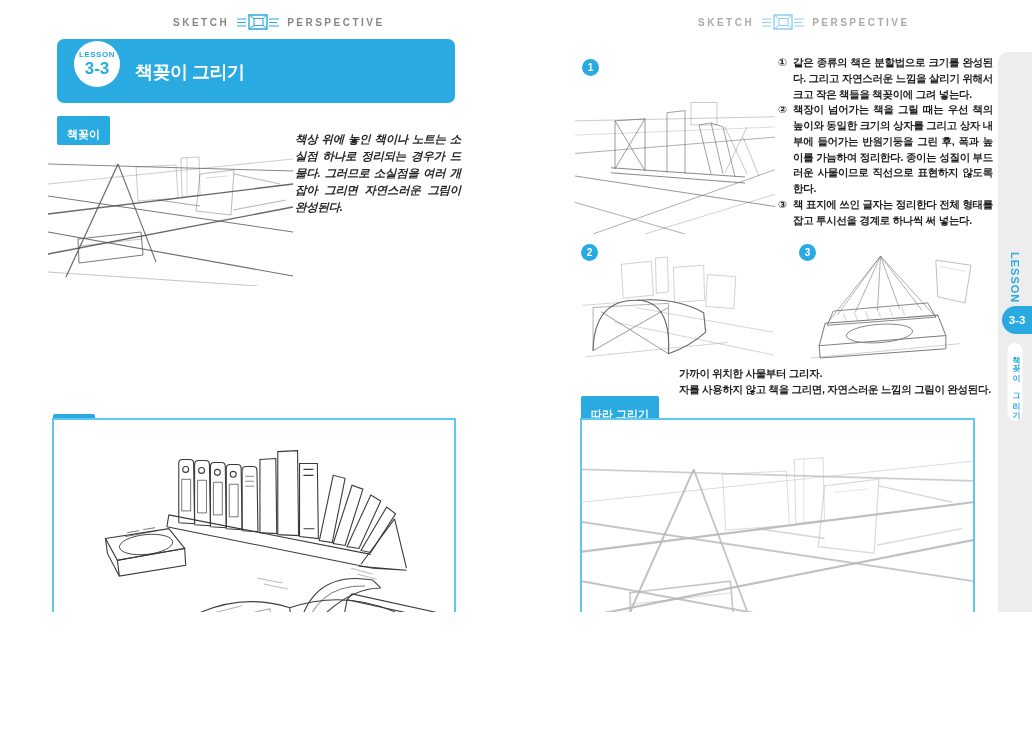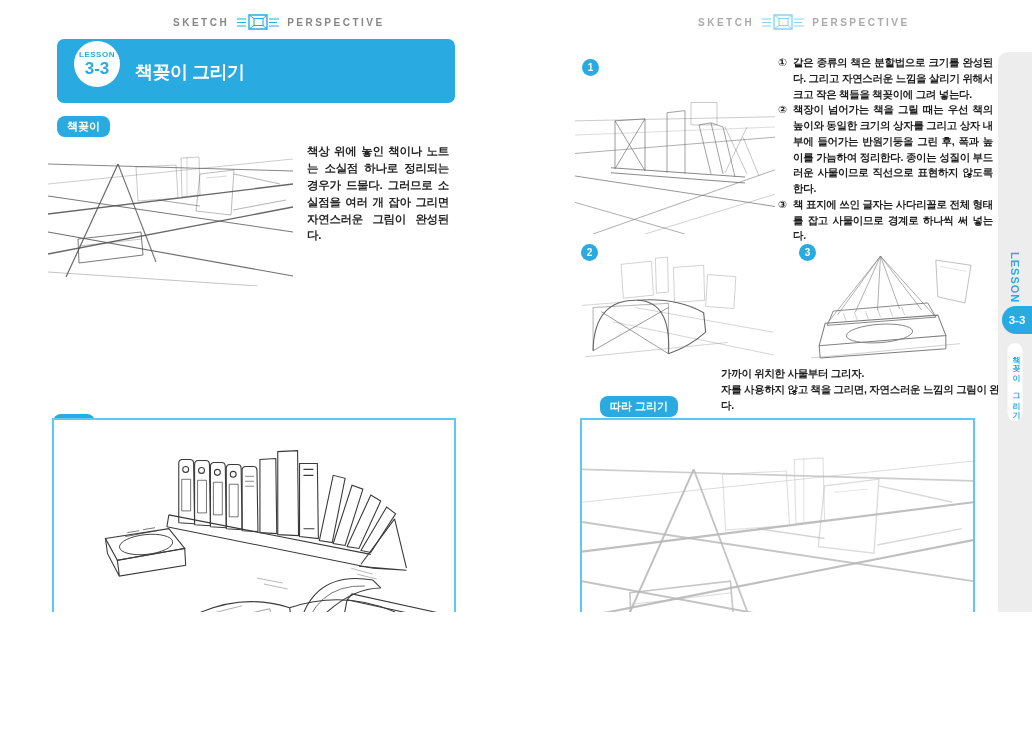--- a/index.html
+++ b/index.html
@@ -16,34 +16,34 @@
                  background:#29abe2;border-radius:7px;}
   .lesson-circle{position:absolute;left:17px;top:2px;width:46px;height:46px;background:#fff;
                  border-radius:50%;display:flex;flex-direction:column;align-items:center;
                  justify-content:center;color:#29abe2;}
   .lesson-eyebrow{font-size:8px;font-weight:bold;letter-spacing:.5px;line-height:1;}
   .lesson-num{font-size:17px;font-weight:bold;line-height:1;margin-top:1px;}
   .lesson-title{position:absolute;left:78px;top:21px;margin:0;font-size:18px;font-weight:bold;
                 color:#ffffff;letter-spacing:-.5px;}
   
   .badge{position:absolute;background:#29abe2;color:#fff;font-size:11px;font-weight:bold;
-         padding:4px 10px 3px;border-radius:8px;line-height:1.25;white-space:nowrap;}
+         padding:12px 10px 3px;border-radius:2px;line-height:1.25;white-space:nowrap;}
   .badge-bookshelf{left:57px;top:116px;}
   .badge-complete{left:53px;top:414px;}
-  .badge-follow{left:581px;top:396px;margin-left:19px;}
+  .badge-follow{left:581px;top:396px;}
   
   .intro{position:absolute;left:295px;top:131px;width:166px;font-size:11.5px;line-height:1.47;
          font-weight:bold;color:#262626;text-align:justify;letter-spacing:-.3px;}
-  .intro p{margin:12px;}
+  .intro p{margin:0;font-style:italic;}
   .steps{position:absolute;left:778px;top:55px;width:215px;}
   .step{display:flex;font-size:10.5px;line-height:1.5;font-weight:bold;color:#1f1f1f;
         text-align:justify;letter-spacing:-.3px;}
   .step-marker{flex:0 0 15px;font-family:"DejaVu Sans",sans-serif;}
   .step-text{flex:1;}
-  .caption{position:absolute;left:721px;top:366px;font-size:10.5px;line-height:1.5;
+  .caption{position:absolute;left:679px;top:366px;font-size:10.5px;line-height:1.5;
            font-weight:bold;color:#1f1f1f;letter-spacing:-.3px;}
   
   .fig-num{position:absolute;width:17px;height:17px;border-radius:50%;background:#29abe2;
            color:#fff;font-size:10px;font-weight:bold;display:flex;align-items:center;
            justify-content:center;}
   .fig-1{left:582px;top:59px;} .fig-2{left:581px;top:244px;} .fig-3{left:799px;top:244px;}
   
   .sk{position:absolute;}
   .sk svg{display:block;width:100%;height:100%;}
   .sk-left1{left:48px;top:134px;width:245px;height:152px;color:#565656;}
@@ -227,21 +227,21 @@
     <div class="step">
       <span class="step-marker">①</span>
       <span class="step-text">같은 종류의 책은 분할법으로 크기를 완성된다. 그리고 자연스러운 느낌을 살리기 위해서 크고 작은 책들을 책꽂이에 그려 넣는다.</span>
     </div>
     <div class="step">
       <span class="step-marker">②</span>
       <span class="step-text">책장이 넘어가는 책을 그릴 때는 우선 책의 높이와 동일한 크기의 상자를 그리고 상자 내부에 들어가는 반원기둥을 그린 후, 폭과 높이를 가늠하여 정리한다. 종이는 성질이 부드러운 사물이므로 직선으로 표현하지 않도록 한다.</span>
     </div>
     <div class="step">
       <span class="step-marker">③</span>
-      <span class="step-text">책 표지에 쓰인 글자는 사다리꼴로 전체 형태를 잡고 사물이므로 경계로 하나씩 써 넣는다.</span>
+      <span class="step-text">책 표지에 쓰인 글자는 정리한다 전체 형태를 잡고 투시선을 경계로 하나씩 써 넣는다.</span>
     </div>
   </div>
 
   <div class="sk sk-r2">
     <svg viewBox="0 0 195 105" preserveAspectRatio="none" fill="none" stroke="currentColor">
       <path d="M44,10 L74,7 L76,40 L46,43 Z M78,4 L90,3 L91,37 L79,38 Z M96,13 L126,11 L127,45 L97,47 Z M130,20 L158,22 L156,53 L128,51 Z" stroke-width=".7" opacity=".55"></path>
       <path d="M58,52 L195,76 M36,66 L195,98 M5,50 L44,47" stroke-width=".7" opacity=".5"></path>
       <g stroke="#555" stroke-width="1.1" opacity=".9">
         <path d="M16,94 Q17,44 60,45 Q94,46 91,97"></path>
         <path d="M60,45 Q98,42 126,57 M91,97 Q112,90 128,76 M126,57 L128,76"></path>

